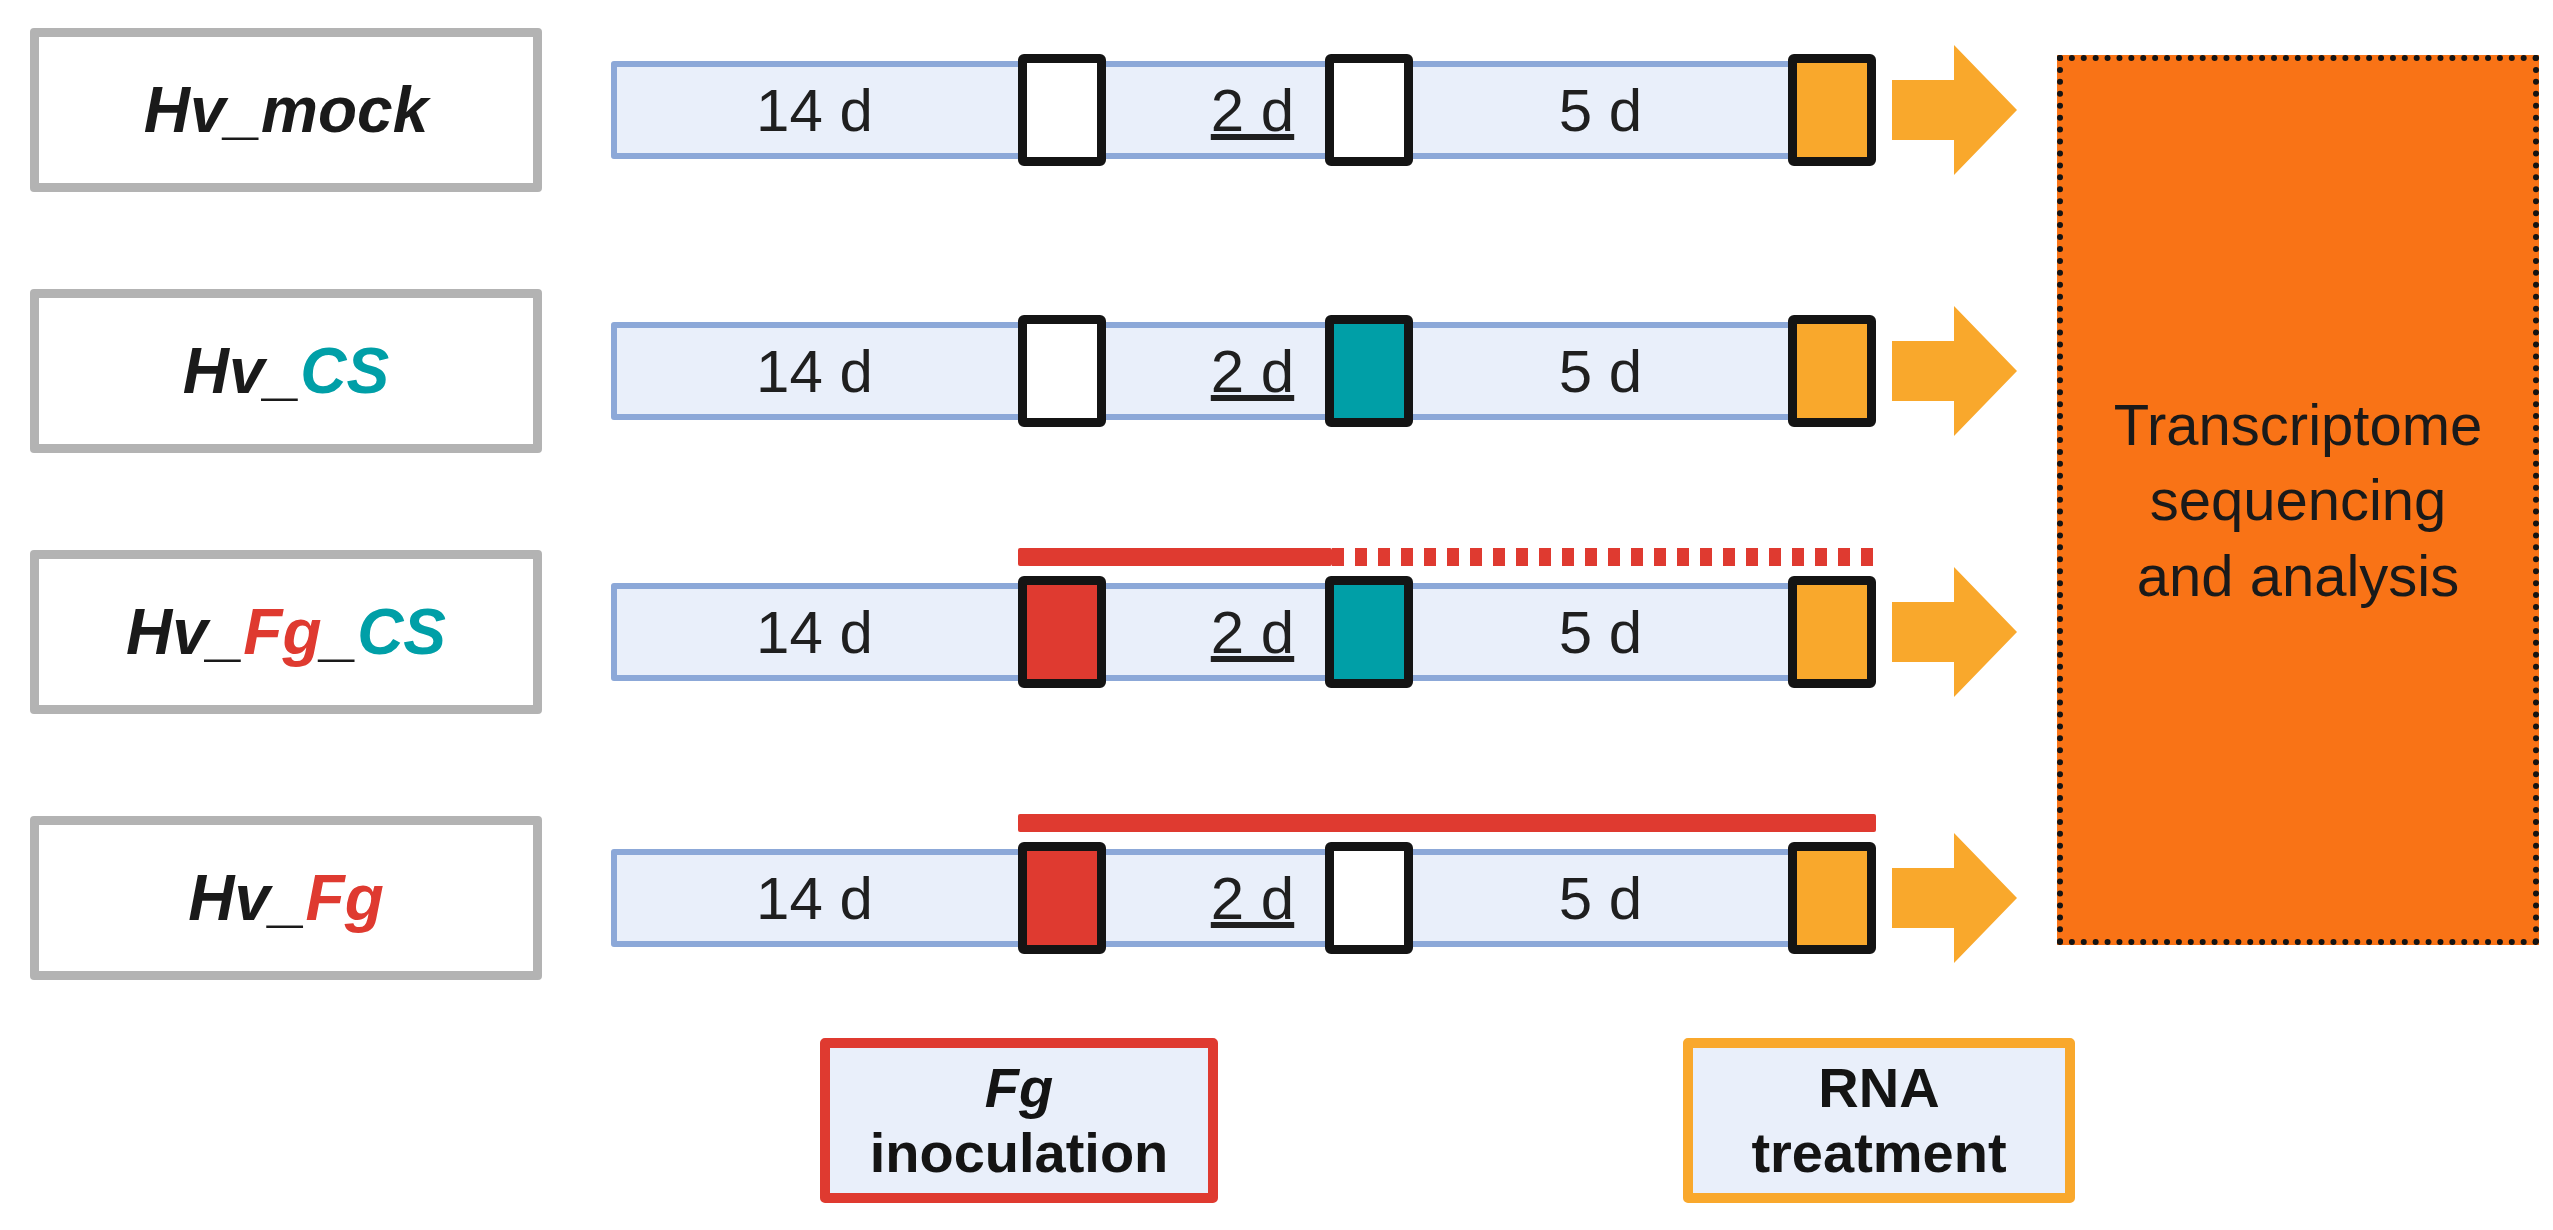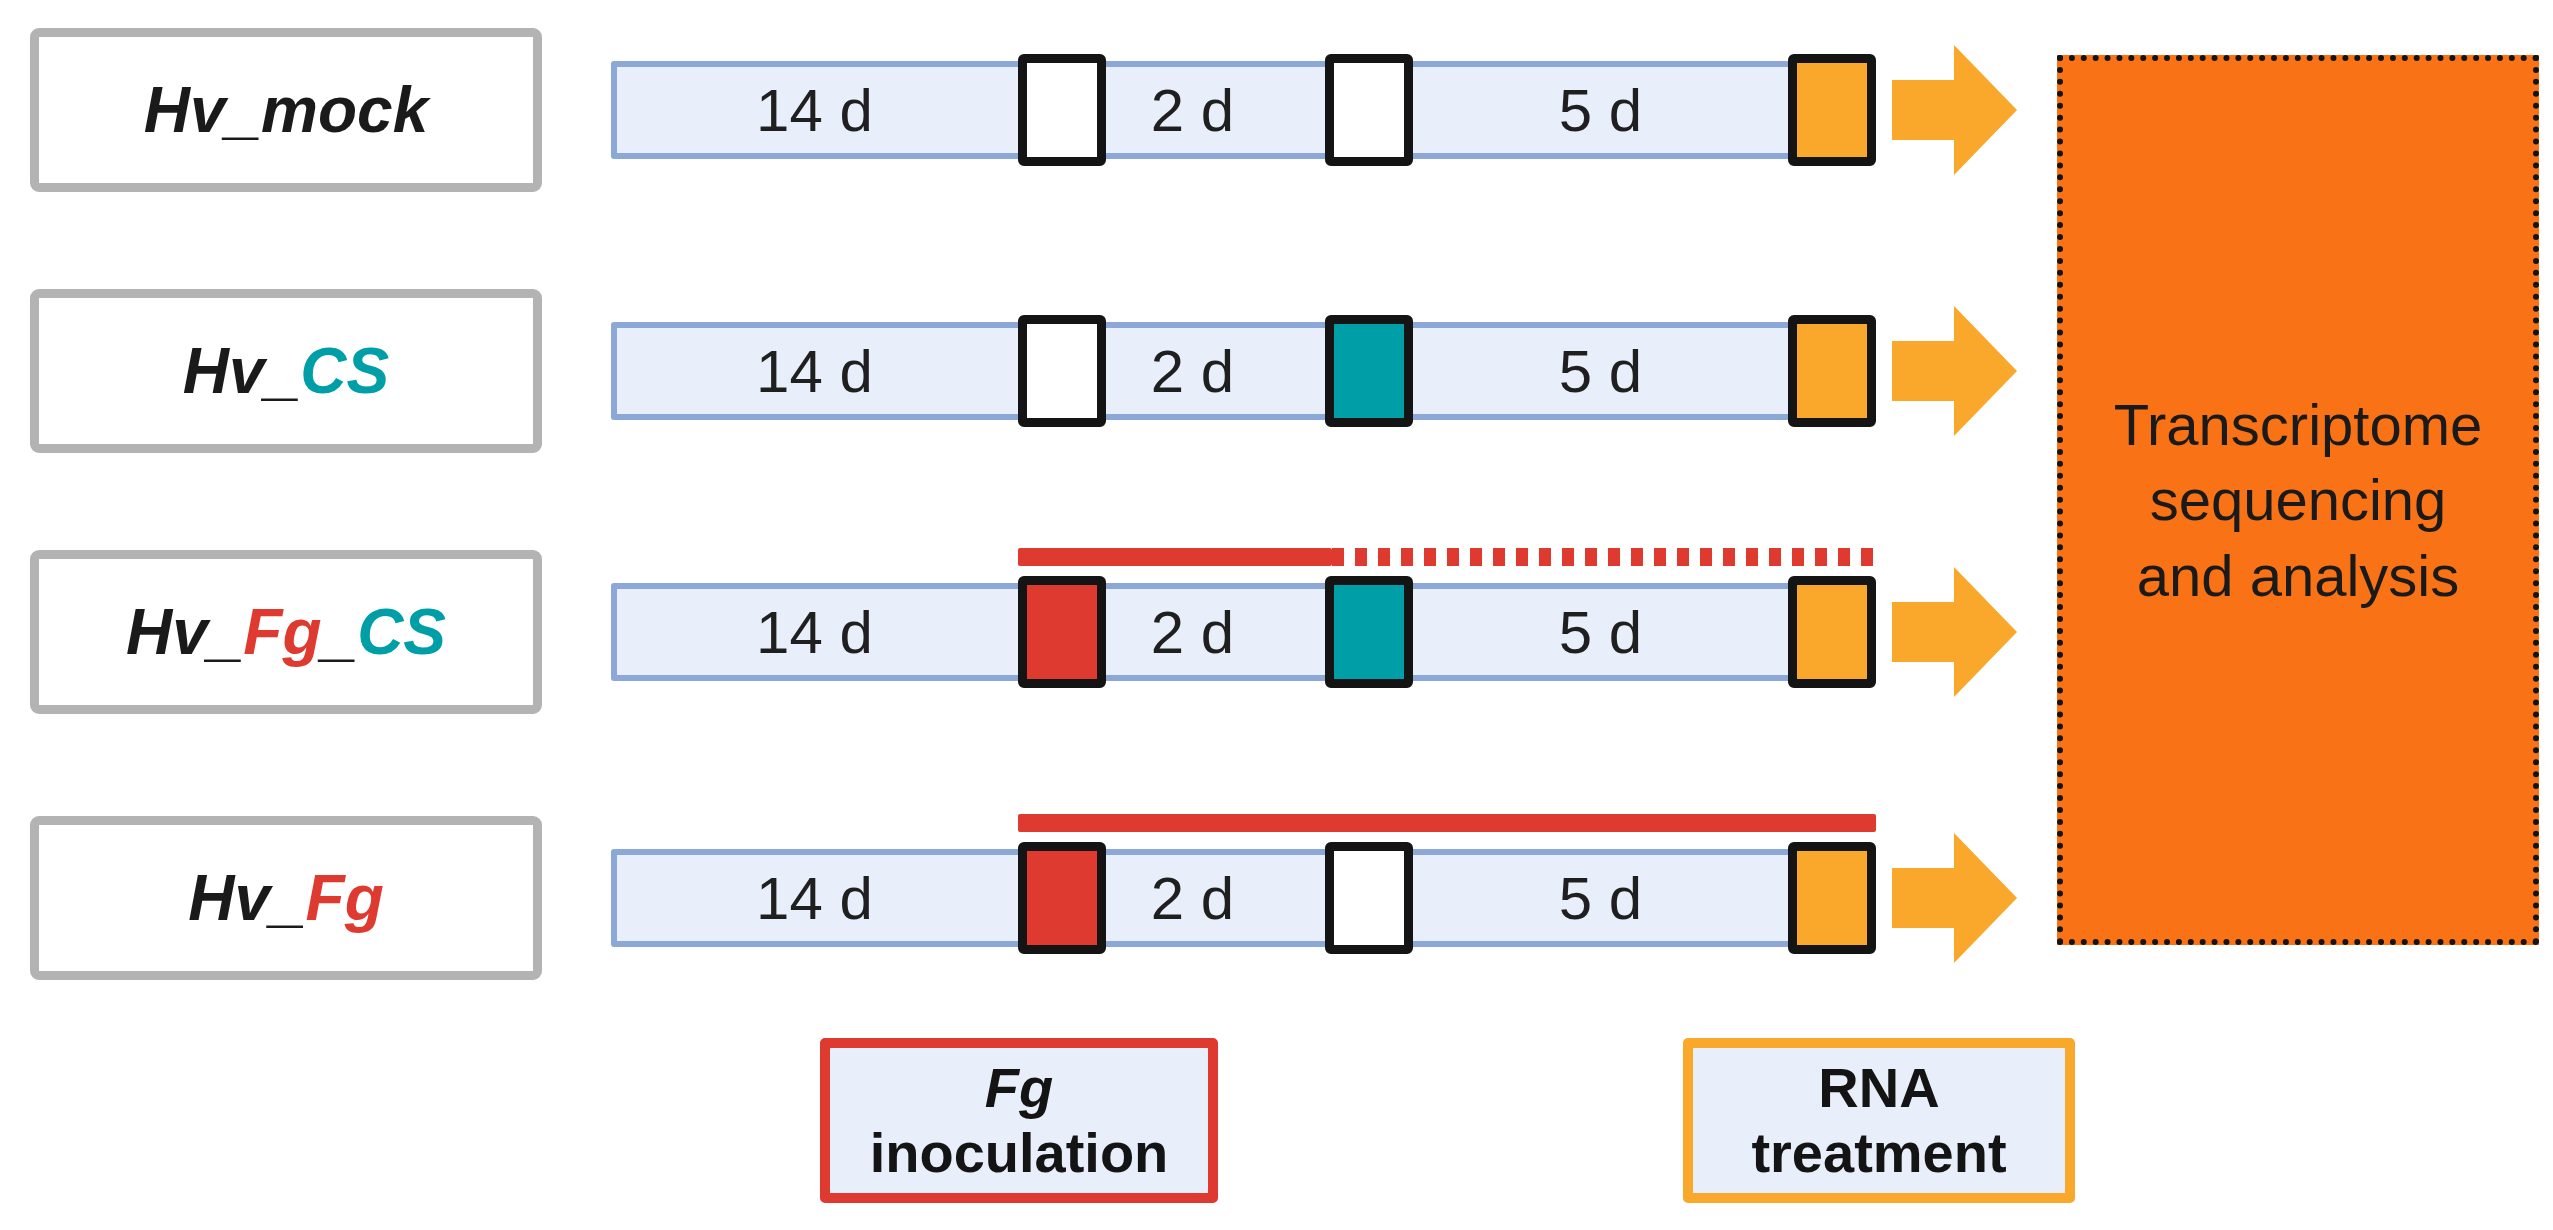--- a/index.html
+++ b/index.html
@@ -15,42 +15,42 @@
   
   .row{position:absolute;left:0;top:0;width:2553px;height:0;}
   .r1{--cy:110px;}
   .r2{--cy:371px;}
   .r3{--cy:632px;}
   .r4{--cy:898px;}
 
   .label-box{
     position:absolute;left:30px;top:calc(var(--cy) - 82px);
     width:512px;height:164px;
-    background:#fff;border:9px solid var(--graybox);border-radius:9px;
+    background:#fff;border:9px solid var(--graybox);border-radius:4px;
     display:flex;align-items:center;justify-content:center;
   }
   .cond{font-weight:bold;font-style:italic;font-size:64px;white-space:nowrap;}
   .c-black{color:var(--black);}
   .c-red{color:var(--red);}
   .c-teal{color:var(--teal);}
 
   .bar{
     position:absolute;left:611px;top:calc(var(--cy) - 49px);
     width:1265px;height:98px;
     background:var(--barfill);
     border:6px solid var(--barborder);
     border-radius:3px;
   }
   .seg{
     position:absolute;top:calc(var(--cy) - 49px);height:98px;
     display:flex;align-items:center;justify-content:center;
     font-size:60px;color:#1f1f1f;
   }
   .seg1{left:611px;width:407px;}
-  .seg2{left:1092px;width:201px;}
+  .seg2{left:1152px;width:201px;text-decoration:underline;}
   .seg3{left:1413px;width:375px;}
 
   .sq{
     position:absolute;top:calc(var(--cy) - 56px);
     width:88px;height:112px;
     border:9px solid #141414;border-radius:6px;
   }
   .sq1{left:1018px;}
   .sq2{left:1325px;}
   .sq3{left:1788px;}

